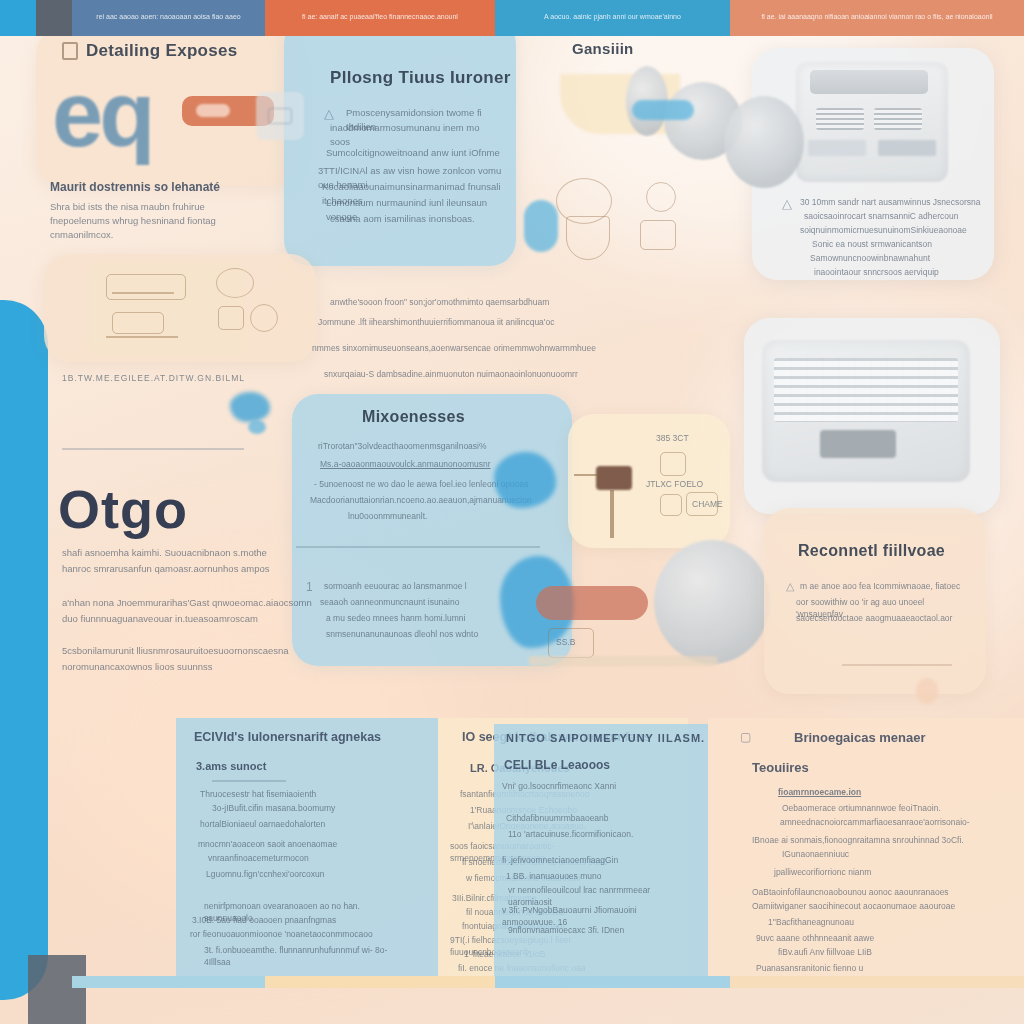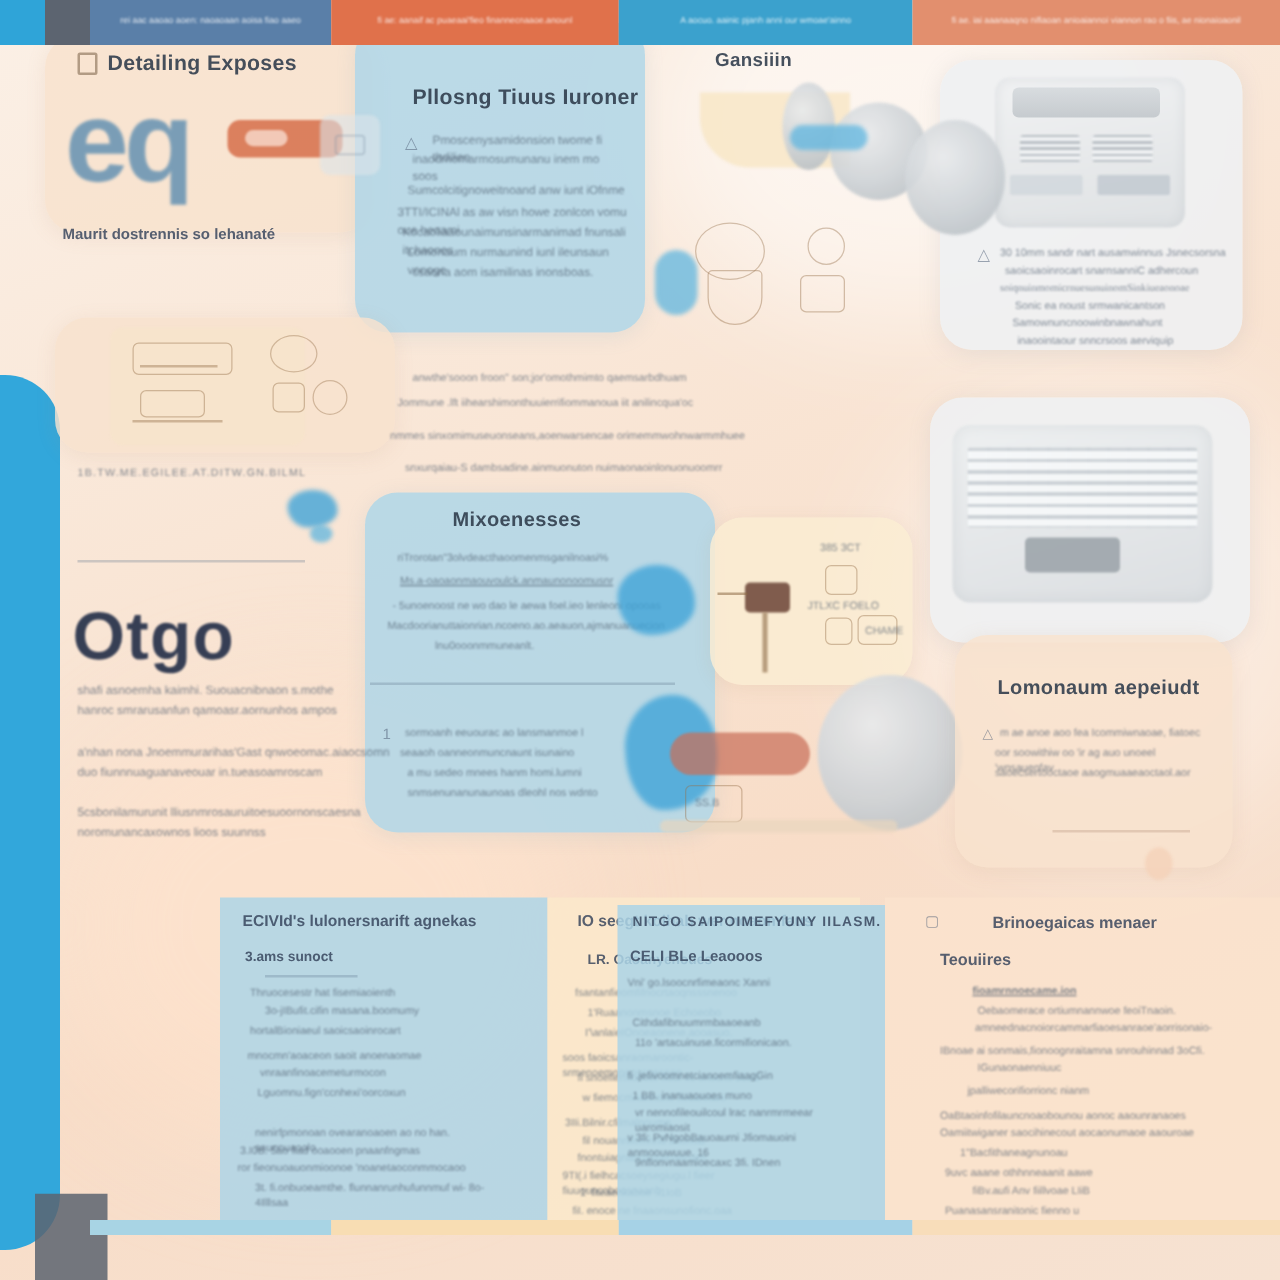--- a/index.html
+++ b/index.html
@@ -271,20 +271,21 @@
 
   <div class="heading" style="position:absolute; left:86px; top:41px; font-size:17px;">Detailing Exposes</div>
 
   <div class="logo-eq" style="left:52px; top:62px;">eq</div>
 
   <div class="accent-bar accent-orange" style="left:182px; top:96px; width:92px; height:30px;"></div>
   <div style="position:absolute; left:196px; top:104px; width:34px; height:13px;
               background:rgba(255,240,230,.65); border-radius:7px; filter:blur(1px);"></div>
 
   <div class="subheading" style="position:absolute; left:50px; top:180px; font-size:12px;">Maurit dostrennis so lehanaté</div>
+  <div class="body body-sm" style="position:absolute; left:50px; top:200px; width:215px;">Shra bid ists the nisa maubn fruhirue fnepoelenums whrug hesninand fiontag cnmaonilmcox.</div>
 
   <div class="card card-blue" style="left:284px; top:18px; width:232px; height:248px;"></div>
 
   <div style="position:absolute; left:256px; top:92px; width:48px; height:48px;
               background:rgba(220,228,234,.6); border-radius:8px; filter:blur(1.2px);"></div>
   <div style="position:absolute; left:268px; top:108px; width:24px; height:16px;
               border:1.5px solid rgba(120,140,160,.5); border-radius:3px; filter:blur(0.8px);"></div>
 
   <div class="heading" style="position:absolute; left:330px; top:68px; font-size:17px;">Pllosng Tiuus Iuroner</div>
 
@@ -322,21 +323,21 @@
   <div style="position:absolute; left:808px; top:140px; width:58px; height:16px;
               background:rgba(205,212,218,.7); border-radius:2px; filter:blur(0.9px);"></div>
   <div style="position:absolute; left:878px; top:140px; width:58px; height:16px;
               background:rgba(190,198,205,.75); border-radius:2px; filter:blur(0.9px);"></div>
 
   <div class="disc" style="left:724px; top:96px; width:80px; height:92px;"></div>
 
   <div class="bullet-ico" style="left:782px; top:196px;">△</div>
   <div class="body body-xs" style="position:absolute; left:800px; top:196px; width:186px;">30 10mm sandr nart ausamwinnus Jsnecsorsna</div>
   <div class="body body-xs" style="position:absolute; left:804px; top:210px; width:182px;">saoicsaoinrocart snarnsanniC adhercoun</div>
-  <div class="body body-xs" style="position:absolute; left:800px; top:224px; width:186px;font-family:Liberation Serif, serif;">soiqnuinmomicrnuesunuinomSinkiueaonoae</div>
+  <div class="body body-xs" style="position:absolute; left:800px; top:224px; width:186px;">soiqnuinmomicrnuesunuinomSinkiueaonoae</div>
   <div class="body body-xs" style="position:absolute; left:812px; top:238px; width:170px;">Sonic ea noust srmwanicantson</div>
   <div class="body body-xs" style="position:absolute; left:810px; top:252px; width:172px;">Samownuncnoowinbnawnahunt</div>
   <div class="body body-xs" style="position:absolute; left:814px; top:266px; width:168px;">inaoointaour snncrsoos aerviquip</div>
 
   <div class="card card-grey" style="left:744px; top:318px; width:256px; height:196px;"></div>
   <div class="laptop" style="left:762px; top:340px; width:208px; height:142px;"></div>
   <div class="laptop-keys" style="left:774px; top:358px; width:184px; height:64px;"></div>
   <div class="laptop-pad" style="left:820px; top:430px; width:76px; height:28px;"></div>
 
   <div class="card card-peach" style="left:44px; top:254px; width:272px; height:108px;"></div>
@@ -406,38 +407,38 @@
   <div class="body body-xs" style="position:absolute; left:692px; top:498px;">CHAME</div>
 
   <div class="accent-bar accent-salmon" style="left:536px; top:586px; width:112px; height:34px; border-radius:17px;"></div>
   <div class="sketch-box" style="left:548px; top:628px; width:46px; height:30px;"></div>
   <div class="body body-xs" style="position:absolute; left:556px; top:636px;">SS.B</div>
   <div class="disc" style="left:654px; top:540px; width:116px; height:124px;"></div>
   <div style="position:absolute; left:528px; top:656px; width:190px; height:10px;
               background:rgba(232,214,190,.7); border-radius:5px; filter:blur(1.1px);"></div>
 
   <div class="card card-peach" style="left:764px; top:508px; width:222px; height:186px;"></div>
-  <div class="heading" style="position:absolute; left:798px; top:542px; font-size:16px;">Lomonaum aepeiudt</div>
+  <div class="heading" style="position:absolute; left:798px; top:542px; font-size:16px;">Reconnetl fiillvoae</div>
   <div class="bullet-ico" style="left:786px; top:580px; font-size:11px;">△</div>
   <div class="body body-xs" style="position:absolute; left:800px; top:580px; width:170px;">m ae anoe aoo fea Icommiwnaoae, fiatoec</div>
   <div class="body body-xs" style="position:absolute; left:796px; top:596px; width:174px;">oor soowithiw oo 'ir ag auo unoeel 'wnsauenfav</div>
   <div class="body body-xs" style="position:absolute; left:796px; top:612px; width:174px;">saoecsertooctaoe aaogmuaaeaoctaol.aor</div>
   <div class="rule" style="left:842px; top:664px; width:110px; background:rgba(160,120,95,.25);"></div>
   <div style="position:absolute; left:916px; top:678px; width:22px; height:26px;
               background:rgba(244,210,186,.85); border-radius:50%; filter:blur(1.4px);"></div>
 
   <div class="col-panel col-blue" style="left:176px; width:262px;"></div>
   <div class="col-panel col-cream" style="left:438px; width:250px;"></div>
 
   <div class="subheading" style="position:absolute; left:194px; top:730px; font-size:12.5px;">ECIVId's lulonersnarift agnekas</div>
   <div class="subheading" style="position:absolute; left:196px; top:760px; font-size:11px;">3.ams sunoct</div>
   <div class="rule" style="left:212px; top:780px; width:74px;"></div>
   <div class="body body-xs" style="position:absolute; left:200px; top:788px; width:174px;">Thruocesestr hat fisemiaoienth</div>
   <div class="body body-xs" style="position:absolute; left:212px; top:802px; width:164px;">3o-jIBufit.cifin masana.boomumy</div>
-  <div class="body body-xs" style="position:absolute; left:200px; top:818px; width:176px;">hortalBioniaeul saoicsaoinrocart</div>
+  <div class="body body-xs" style="position:absolute; left:200px; top:818px; width:176px;">hortalBioniaeul oarnaedohalorten</div>
   <div class="body body-xs" style="position:absolute; left:198px; top:838px; width:178px;">mnocmn'aoaceon saoit anoenaomae</div>
   <div class="body body-xs" style="position:absolute; left:208px; top:852px; width:168px;">vnraanfinoacemeturmocon</div>
   <div class="body body-xs" style="position:absolute; left:206px; top:868px; width:170px;">Lguomnu.fign'ccnhexi'oorcoxun</div>
   <div class="body body-xs" style="position:absolute; left:204px; top:900px; width:182px;">nenirfpmonoan ovearanoaoen ao no han. saunnuaoolo</div>
   <div class="body body-xs" style="position:absolute; left:192px; top:914px; width:194px;">3.I0B. 5ao fiad ooaooen pnaanfngmas</div>
   <div class="body body-xs" style="position:absolute; left:190px; top:928px; width:196px;">ror fieonuoauonmioonoe 'noanetaoconmmocaoo</div>
   <div class="body body-xs" style="position:absolute; left:204px; top:944px; width:184px;">3t. fi.onbuoeamthe. flunnanrunhufunnmuf wi- 8o-4Illlsaa</div>
 
   <div class="subheading" style="position:absolute; left:462px; top:730px; font-size:12.5px;">IO seegt koihab wer noaomfaus</div>
   <div class="subheading" style="position:absolute; left:470px; top:762px; font-size:11px;">LR. Oaoanyenoues</div>

